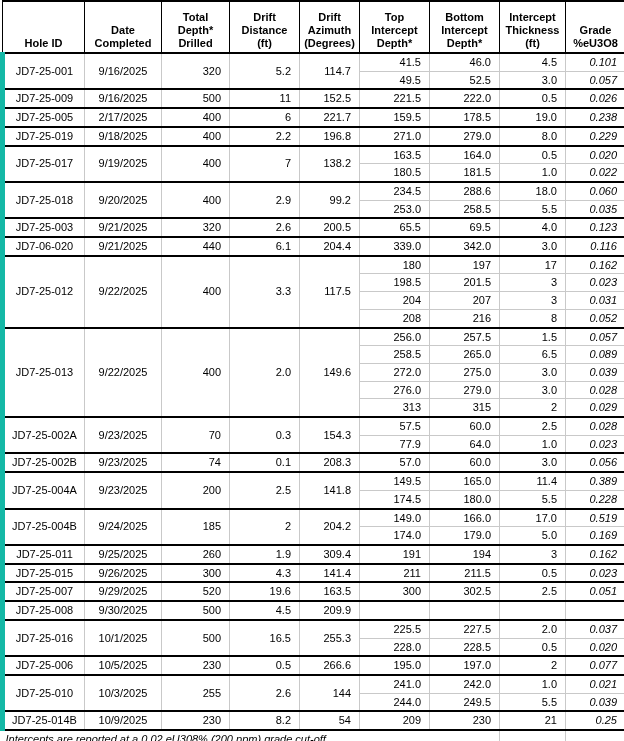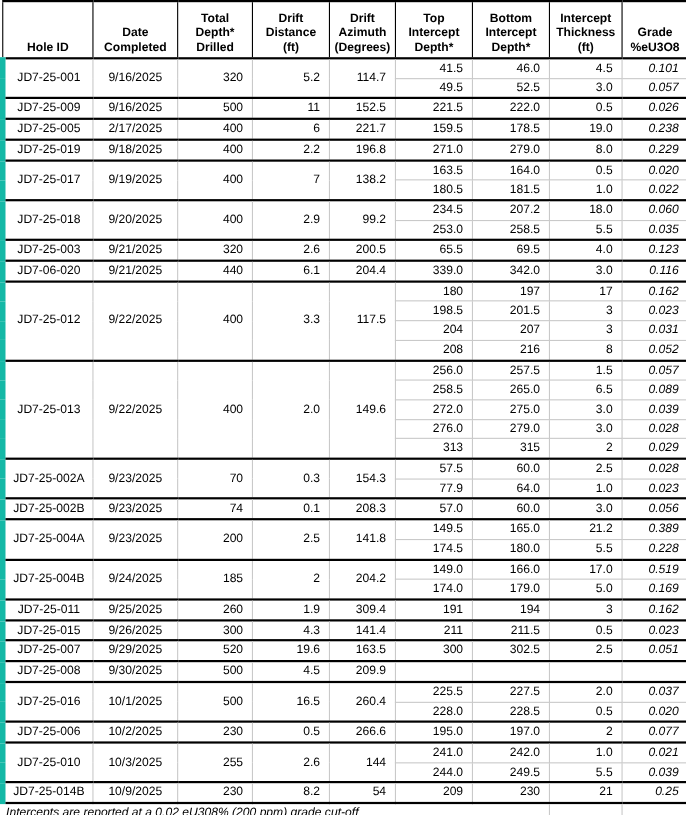--- a/index.html
+++ b/index.html
@@ -169,21 +169,21 @@
           <td class="num">1.0</td>
           <td class="num edge-r">0.022</td>
         </tr>
         <tr class="sub grp-first">
           <td class="ctr edge-l" rowspan="2">JD7-25-018</td>
           <td class="ctr" rowspan="2">9/20/2025</td>
           <td class="num" rowspan="2">400</td>
           <td class="num" rowspan="2">2.9</td>
           <td class="num" rowspan="2">99.2</td>
           <td class="num">234.5</td>
-          <td class="num">207.2</td>
+          <td class="num">288.6</td>
           <td class="num">18.0</td>
           <td class="num edge-r">0.060</td>
         </tr>
         <tr class="sub">
           <td class="num">253.0</td>
           <td class="num">258.5</td>
           <td class="num">5.5</td>
           <td class="num edge-r">0.035</td>
         </tr>
         <tr class="sub grp-first">
@@ -301,21 +301,21 @@
           <td class="num edge-r">0.056</td>
         </tr>
         <tr class="sub grp-first">
           <td class="ctr edge-l" rowspan="2">JD7-25-004A</td>
           <td class="ctr" rowspan="2">9/23/2025</td>
           <td class="num" rowspan="2">200</td>
           <td class="num" rowspan="2">2.5</td>
           <td class="num" rowspan="2">141.8</td>
           <td class="num">149.5</td>
           <td class="num">165.0</td>
-          <td class="num">21.2</td>
+          <td class="num">11.4</td>
           <td class="num edge-r">0.389</td>
         </tr>
         <tr class="sub">
           <td class="num">174.5</td>
           <td class="num">180.0</td>
           <td class="num">5.5</td>
           <td class="num edge-r">0.228</td>
         </tr>
         <tr class="sub grp-first">
           <td class="ctr edge-l" rowspan="2">JD7-25-004B</td>
@@ -376,35 +376,35 @@
           <td class="num"></td>
           <td class="num"></td>
           <td class="num"></td>
           <td class="num edge-r"></td>
         </tr>
         <tr class="sub grp-first">
           <td class="ctr edge-l" rowspan="2">JD7-25-016</td>
           <td class="ctr" rowspan="2">10/1/2025</td>
           <td class="num" rowspan="2">500</td>
           <td class="num" rowspan="2">16.5</td>
-          <td class="num" rowspan="2">260.4</td>
+          <td class="num" rowspan="2">255.3</td>
           <td class="num">225.5</td>
           <td class="num">227.5</td>
           <td class="num">2.0</td>
           <td class="num edge-r">0.037</td>
         </tr>
         <tr class="sub">
           <td class="num">228.0</td>
           <td class="num">228.5</td>
           <td class="num">0.5</td>
           <td class="num edge-r">0.020</td>
         </tr>
         <tr class="sub grp-first">
           <td class="ctr edge-l">JD7-25-006</td>
-          <td class="ctr">10/2/2025</td>
+          <td class="ctr">10/5/2025</td>
           <td class="num">230</td>
           <td class="num">0.5</td>
           <td class="num">266.6</td>
           <td class="num">195.0</td>
           <td class="num">197.0</td>
           <td class="num">2</td>
           <td class="num edge-r">0.077</td>
         </tr>
         <tr class="sub grp-first">
           <td class="ctr edge-l" rowspan="2">JD7-25-010</td>

